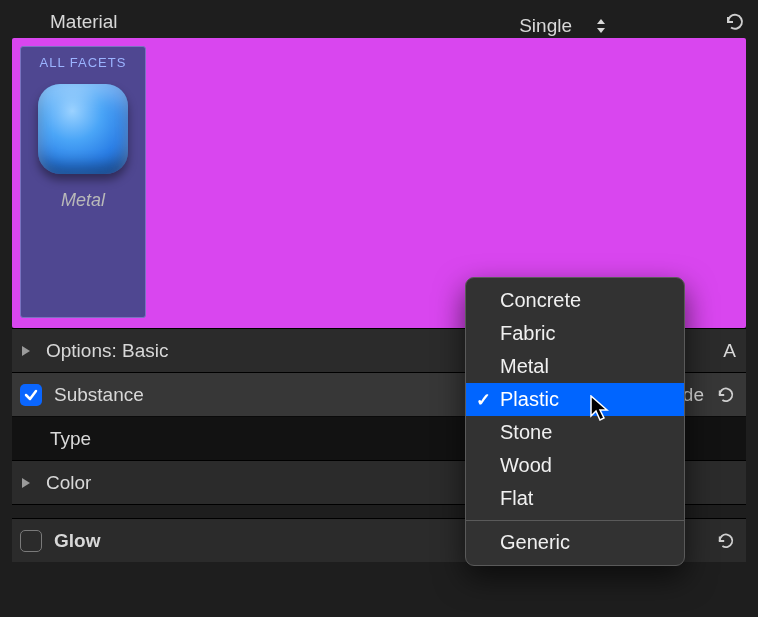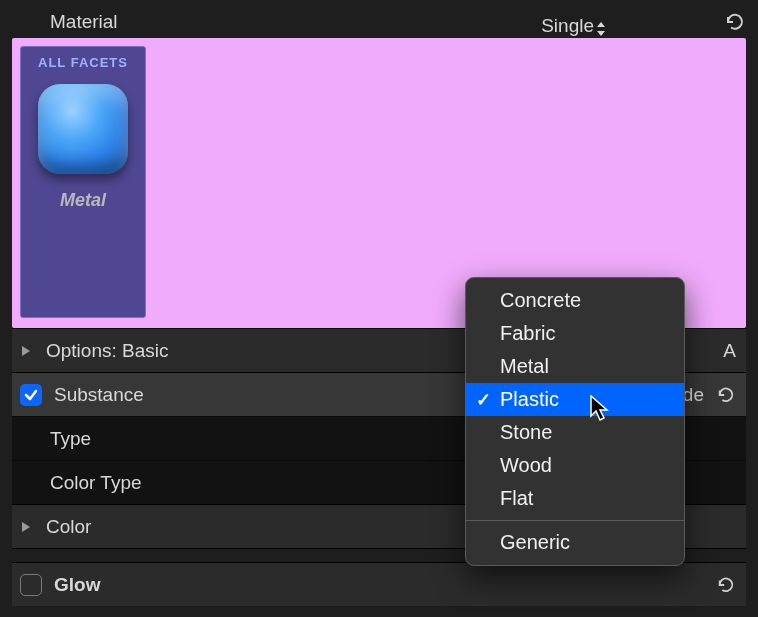--- a/index.html
+++ b/index.html
@@ -30,43 +30,42 @@
       align-items: center;
       height: 28px;
       padding: 0 0 4px 38px;
     }
     .header-row .label {
       flex: 1;
       color: #d8d8d8;
     }
     .single-select {
       display: flex;
-      align-items: flex-end;
-      gap: 2px;
+      align-items: center;
+      gap: 24px;
       color: #d8d8d8;
       padding-right: 118px;
       margin-top: 8px;
     }
     .updown-icon {
       display: inline-flex;
       flex-direction: column;
       justify-content: center;
       align-items: center;
     }
     .updown-icon svg { display: block; }
 
     
     .facets-area {
-      background: #f0abfc;
+      background: #d946ef;
       height: 290px;
       border-radius: 2px;
       padding: 8px;
       display: flex;
       gap: 8px;
-      font-weight: bold;
     }
     .facet-card {
       width: 126px;
       height: 272px;
       background: #4f4791;
       border: 1px solid #7a73c0;
       border-radius: 3px;
       display: flex;
       flex-direction: column;
       align-items: center;
@@ -260,23 +259,20 @@
           <path d="M4 5 L4 10 L9 10" fill="none" stroke="#cfcfcf" stroke-width="2"></path>
         </svg>
       </span>
     </div>
   </div>
 
   <div class="prop-row sub">
     <span class="prop-label">Type</span>
   </div>
 
-  <div class="prop-row sub">
-    <span class="prop-label">Color Type</span>
-  </div>
 
   <div class="prop-row dark">
     <span class="disclosure-triangle">
       <svg width="12" height="12" viewBox="0 0 12 12">
           <path d="M2 1 L10 6 L2 11 Z" fill="#9a9a9a"></path>
         </svg>
     </span>
     <span class="prop-label">Color</span>
   </div>
 

